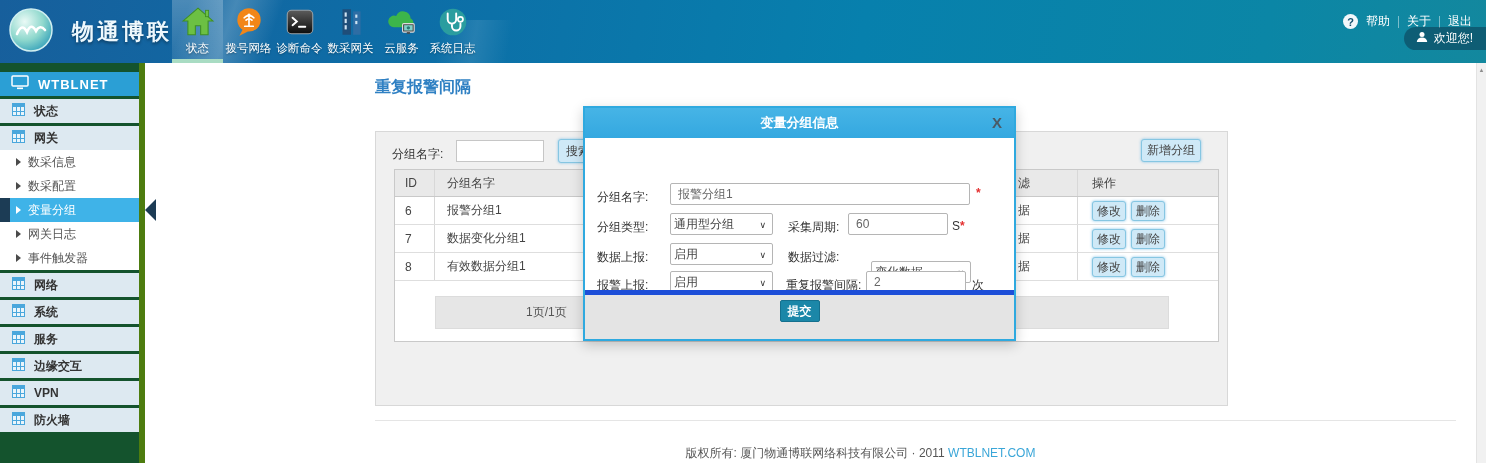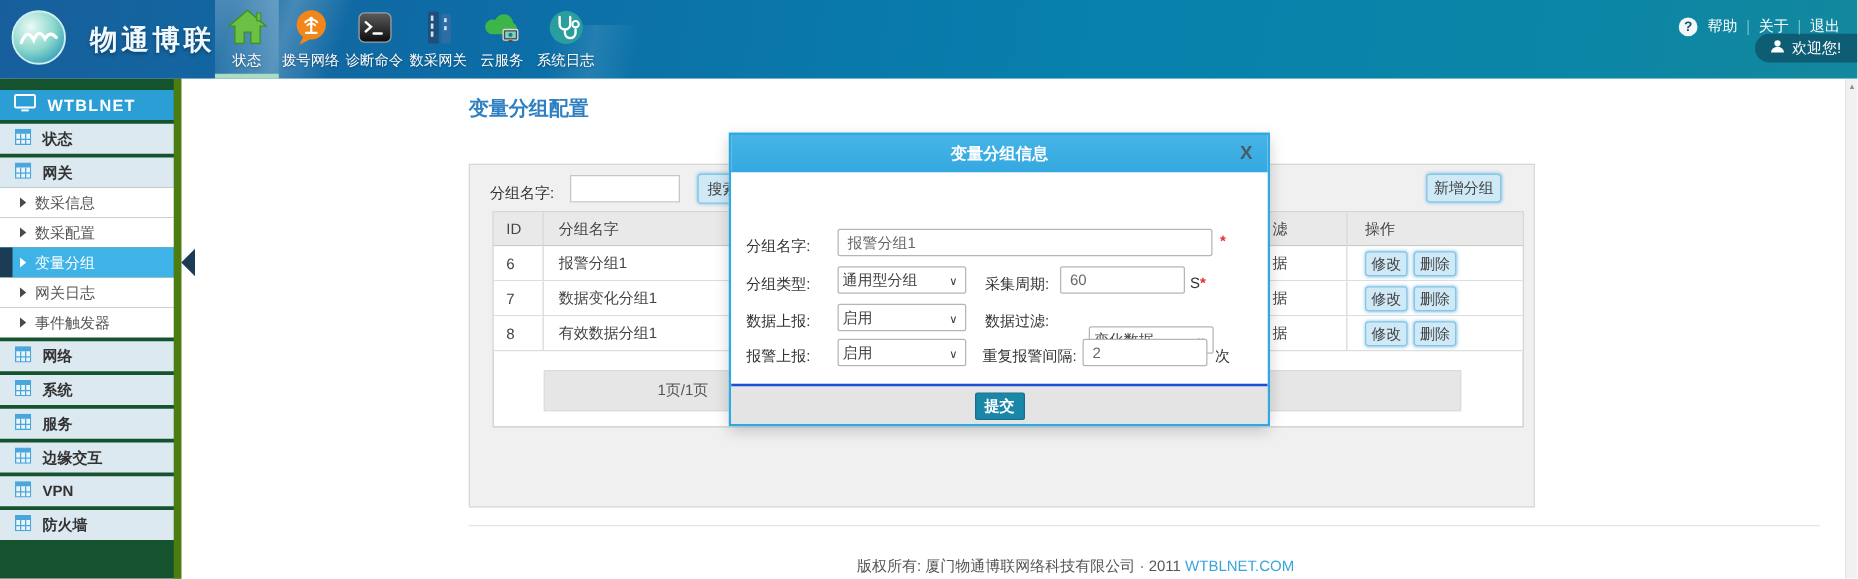--- a/index.html
+++ b/index.html
@@ -82,21 +82,21 @@
   .modal-close { position:absolute; right:12px; top:0; color:#4a5a66; font-weight:bold; font-size:15px; line-height:30px; cursor:pointer; }
   .modal-body { position:relative; height:169px; background:#fff; }
   .f-label { position:absolute; color:#333; }
   .f-input { position:absolute; border:1px solid #b5b5b5; border-radius:2px; height:22px; padding-left:7px;
     color:#666; background:#fff; font-size:12px; }
   .fake-select { position:absolute; border:1px solid #b5b5b5; border-radius:2px; background:#fff; height:22px;
     line-height:20px; padding-left:3px; color:#444; cursor:pointer; }
   .chev { position:absolute; right:6px; top:1px; font-size:9px; color:#333; }
   .req { color:#e42f2f; font-weight:bold; }
   .unit { position:absolute; color:#333; }
-  .modal-footer { position:absolute; left:0; right:0; bottom:0; height:32px; background:#e4e4e4; border-top:2px solid #1d4ed8; text-align:center; }
+  .modal-footer { position:absolute; left:0; right:0; bottom:0; height:49px; background:#e4e4e4; border-top:5px solid #1d4ed8; text-align:center; }
   .submit-btn { display:inline-block; margin-top:5px; min-width:40px; height:22px; line-height:20px; padding:0 4px;
     background:#1b87a8; border:1px solid #14708e; color:#fff; font-weight:bold; border-radius:2px; cursor:pointer; }
 </style>
 </head>
 <body>
 
 <div id="page">
 
   <div class="header">
     <div class="logo">
@@ -325,21 +325,21 @@
             <rect x="0.5" y="0.5" width="12" height="3.5" fill="#4aa7dc"></rect>
             <line x1="4.5" y1="4" x2="4.5" y2="12.5" stroke="#4aa7dc"></line>
             <line x1="8.5" y1="4" x2="8.5" y2="12.5" stroke="#4aa7dc"></line>
             <line x1="0.5" y1="8.5" x2="12.5" y2="8.5" stroke="#4aa7dc"></line>
           </svg></span>
       <span>防火墙</span>
     </div>
   </div>
 
   <div class="main">
-    <div class="page-title">变量分组配置</div>
+    <div class="page-title">重复报警间隔</div>
 
     <div class="panel">
       <span class="search-label">分组名字:</span>
       <input class="search-input" type="text" value="" style="">
       <div class="btn-blue search-btn">搜索</div>
       <div class="btn-blue add-btn">新增分组</div>
 
       <div class="table-wrap">
         <div class="thead">
           <div class="col-id">ID</div>

